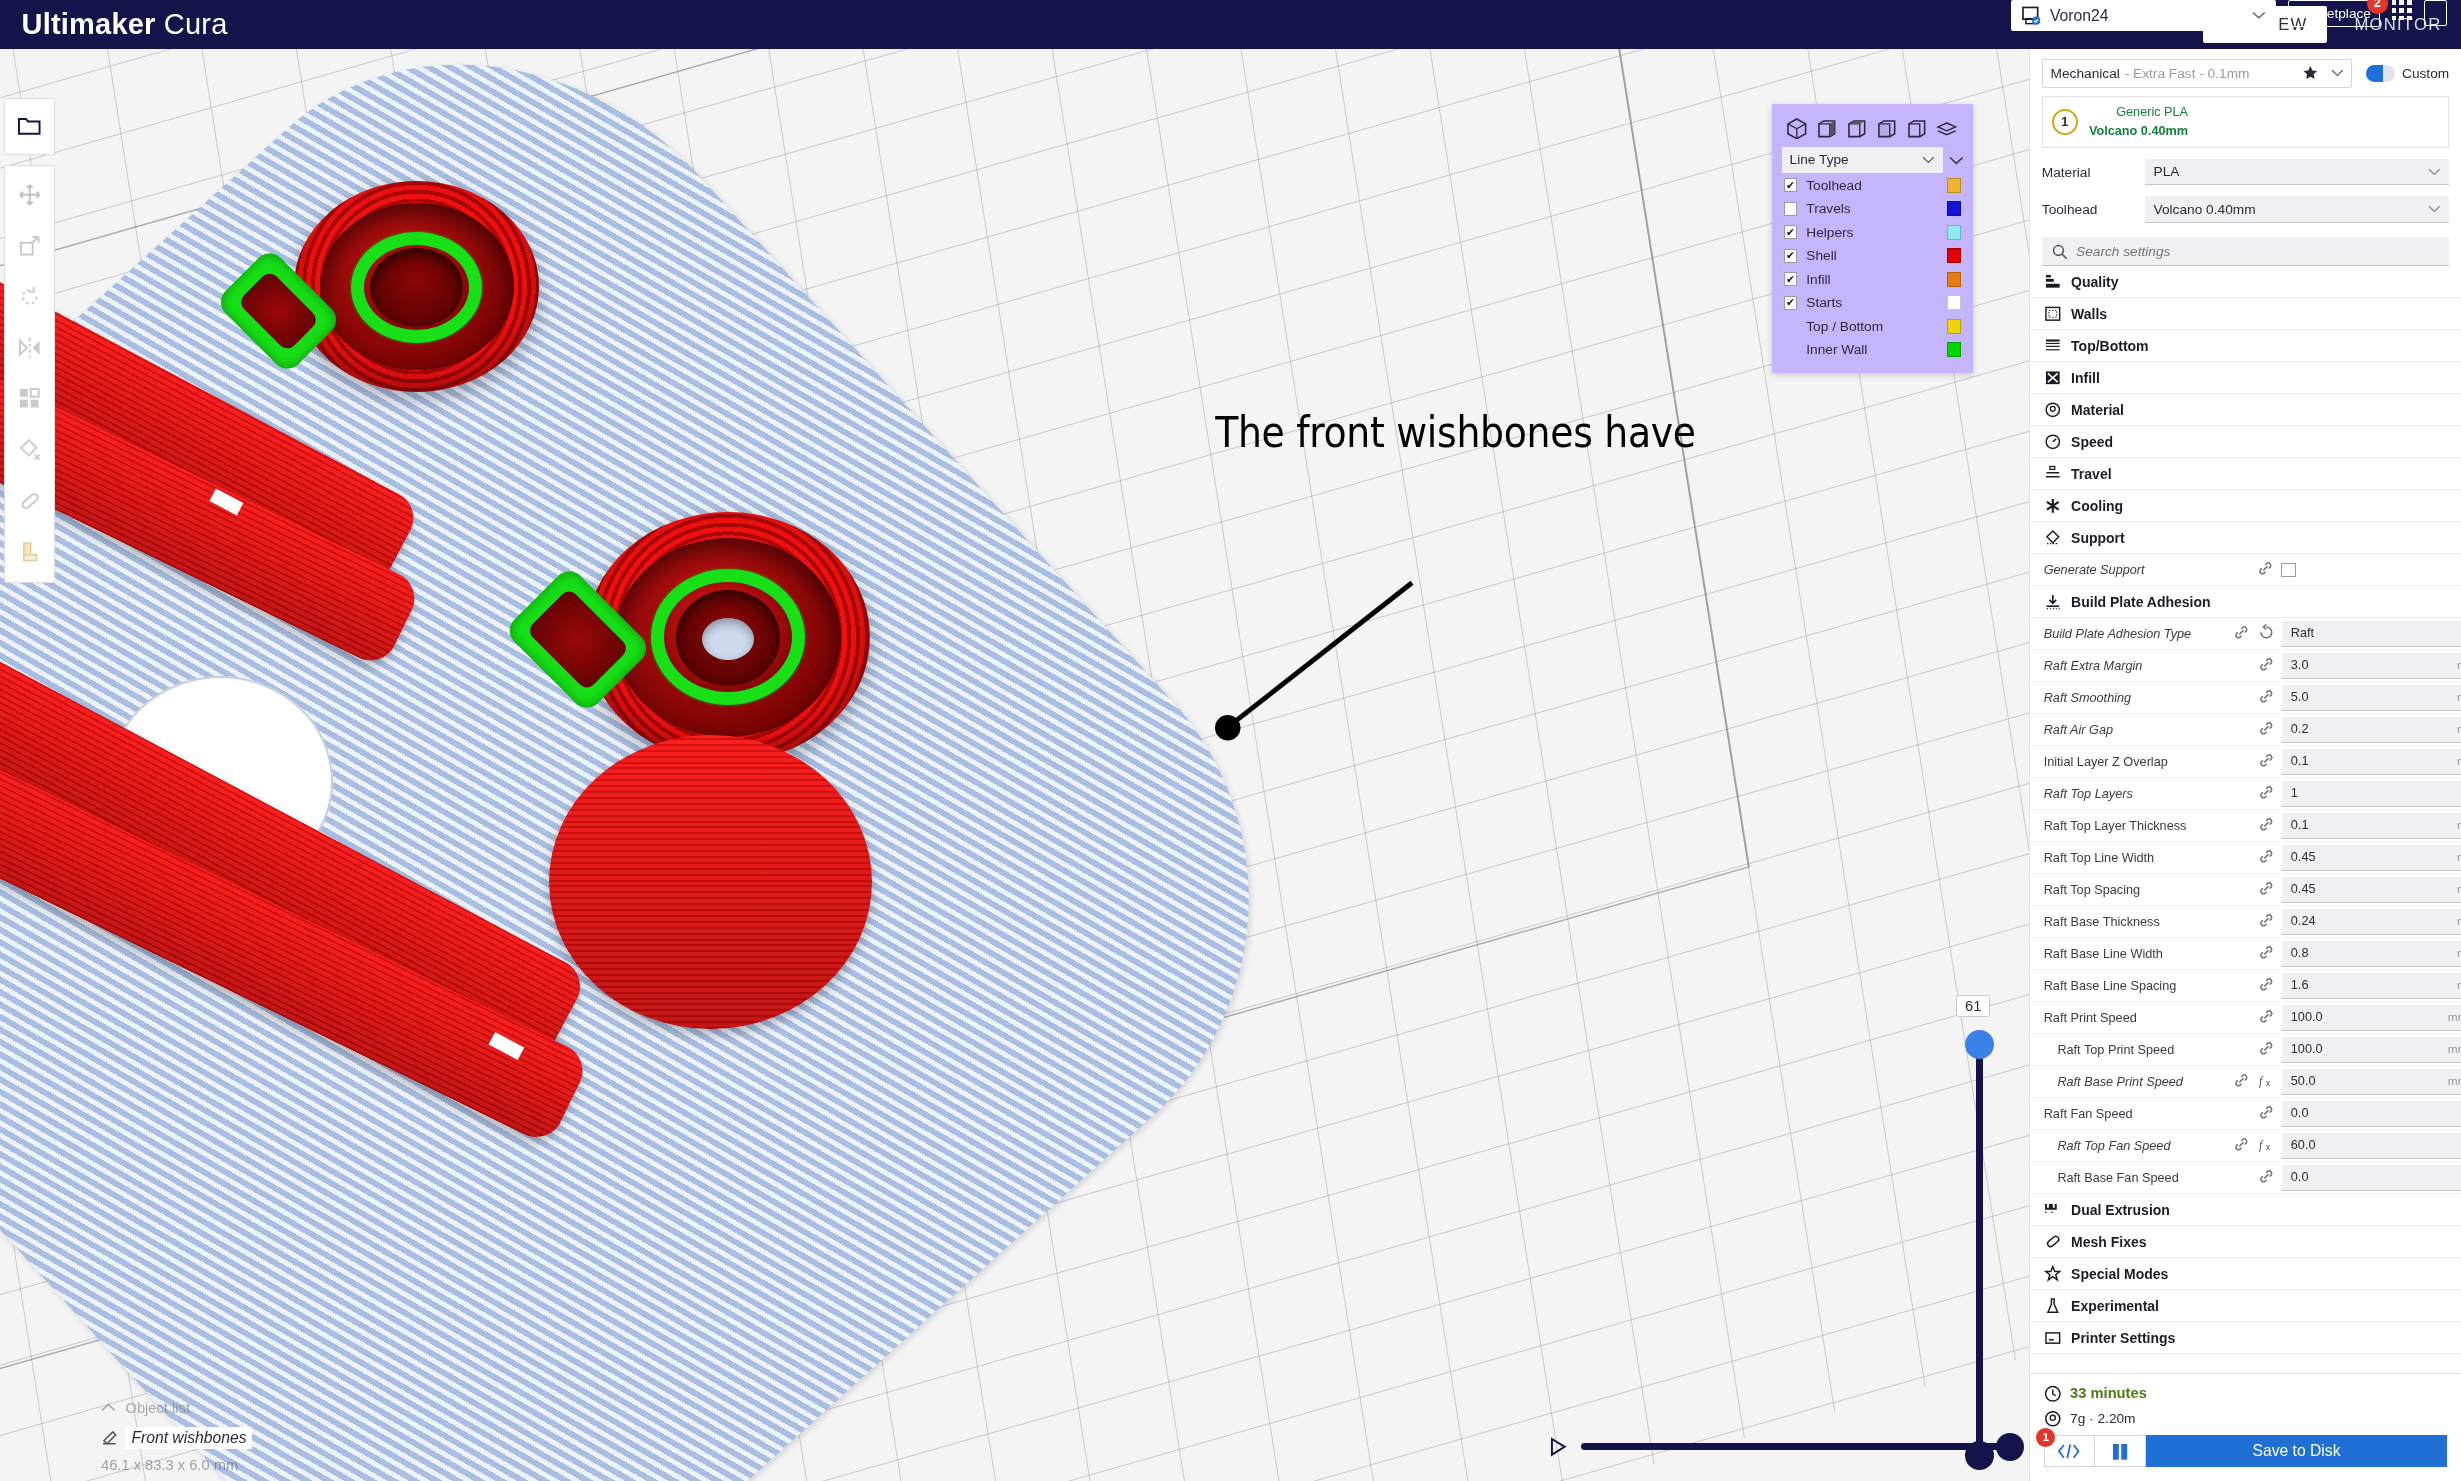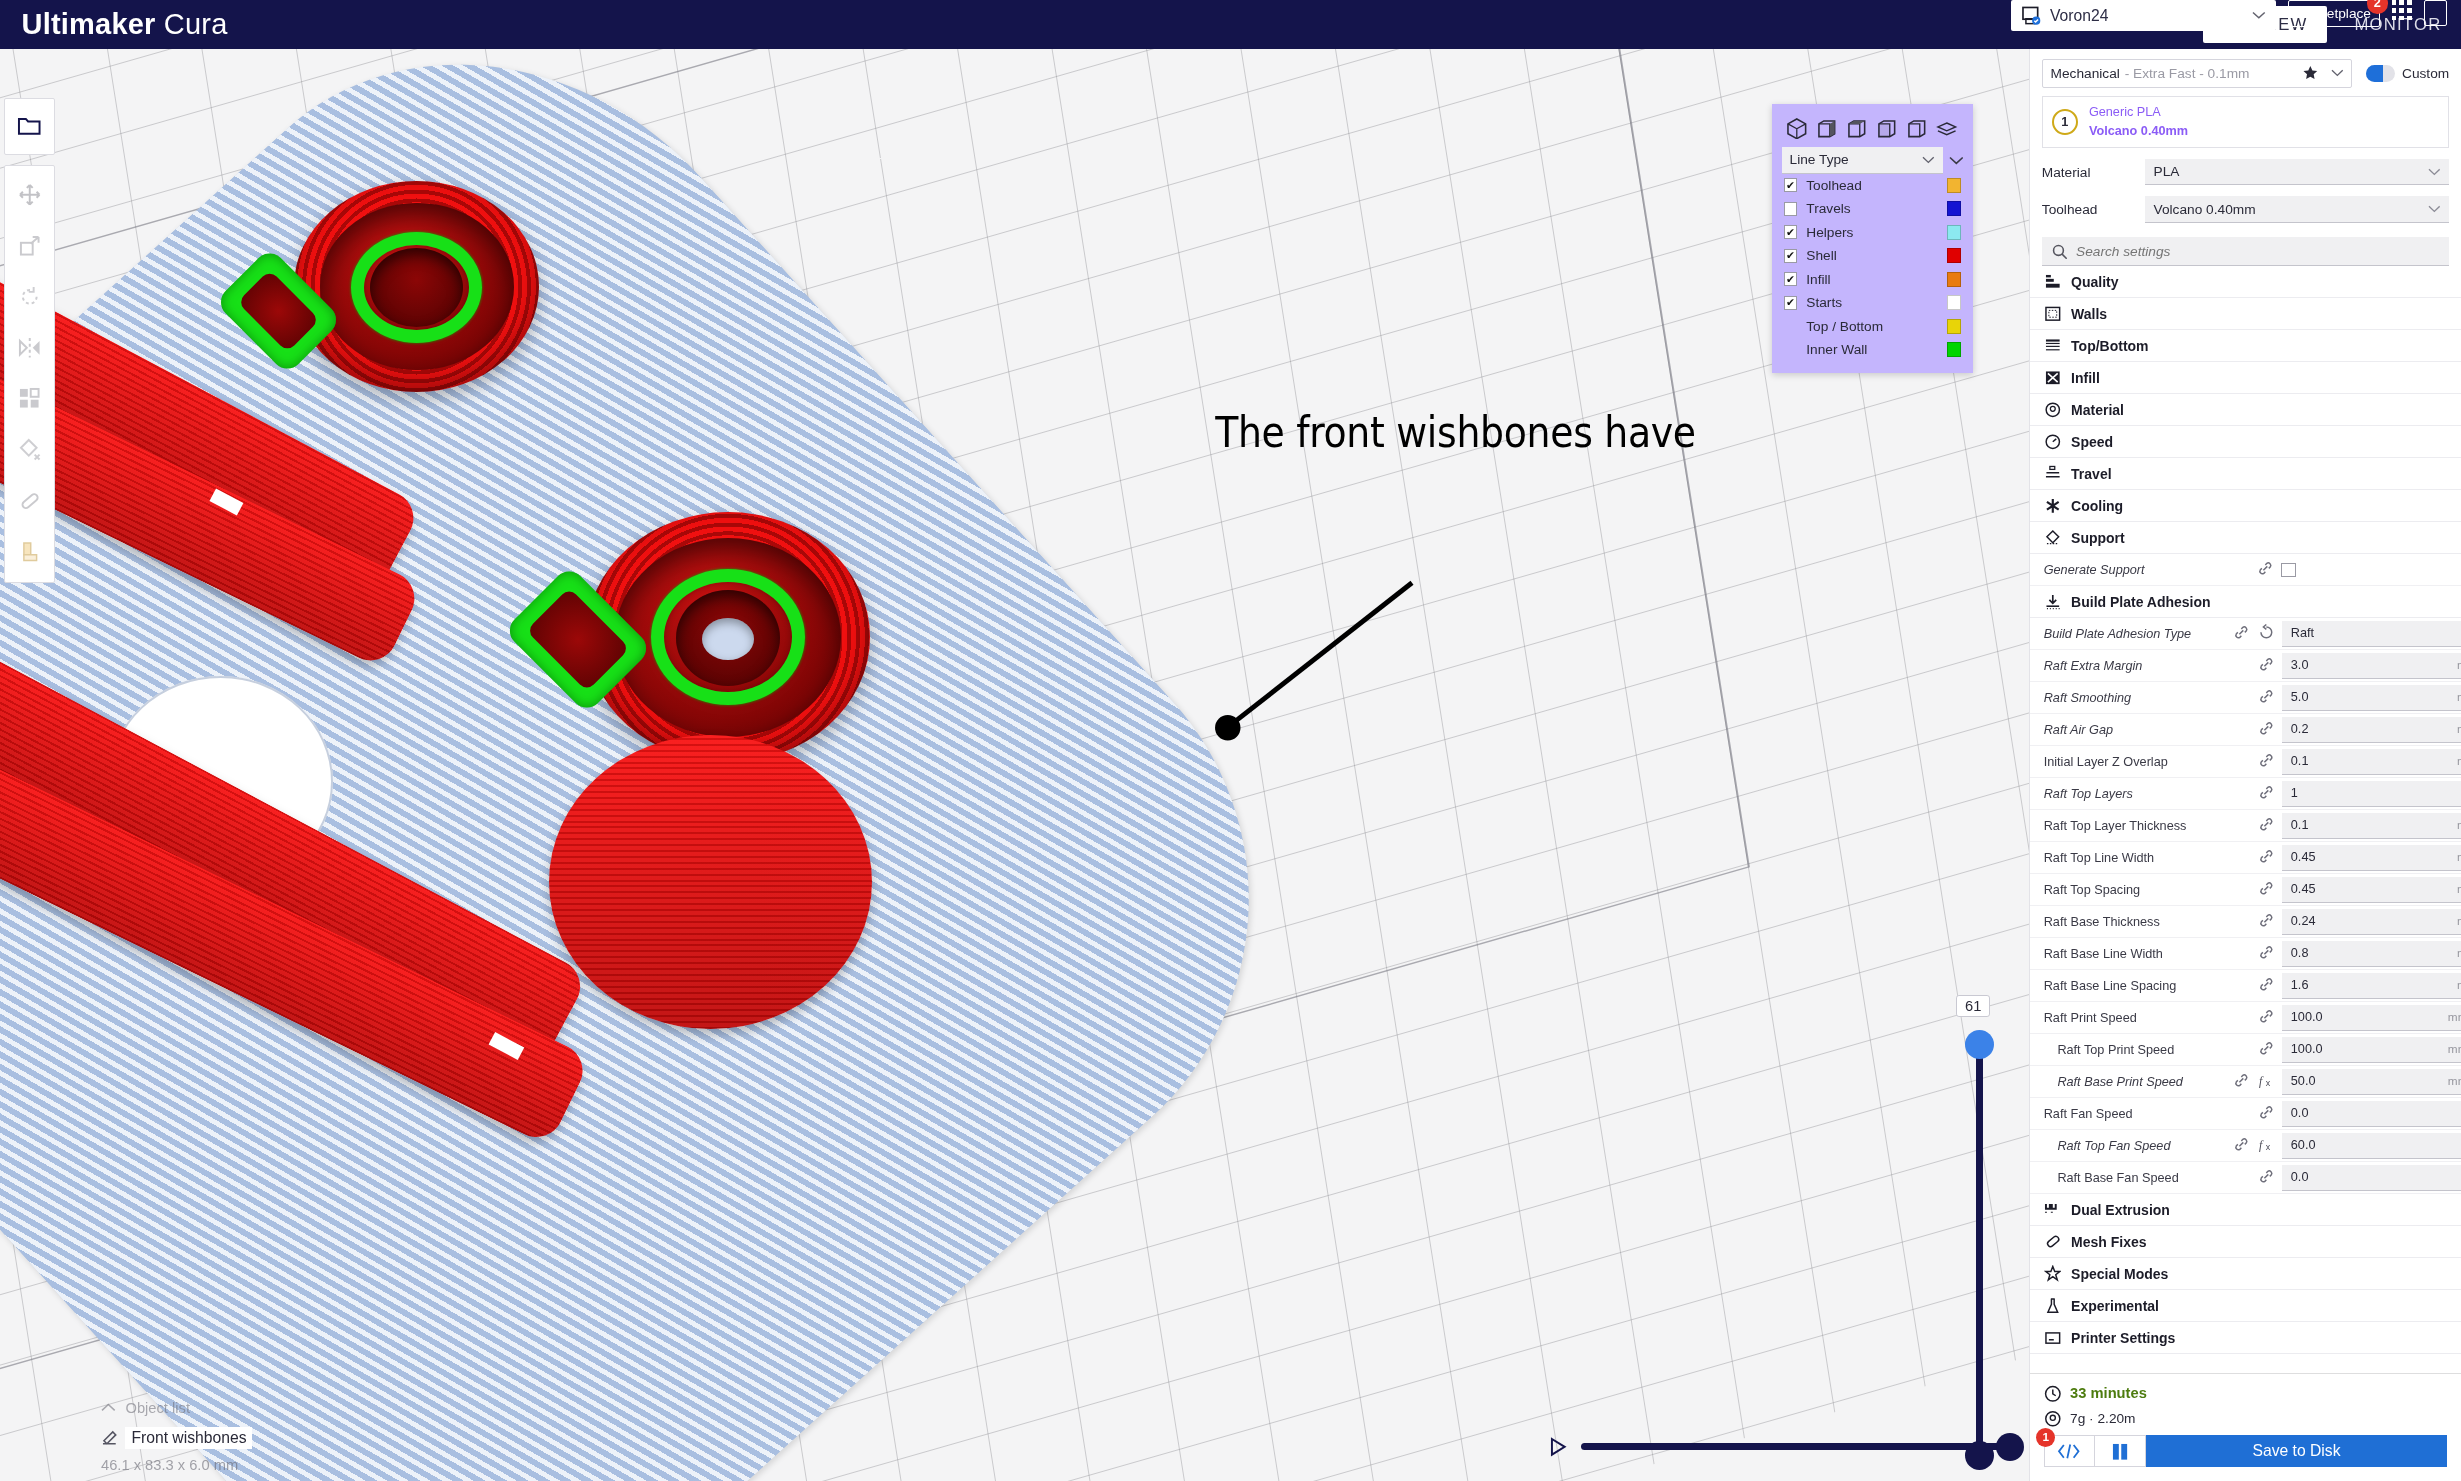--- a/index.html
+++ b/index.html
@@ -157,21 +157,21 @@
   .tool-group.second { margin-top: 9.8px; padding: 3.9px 0; }
 
   
   #objectlist {
     position: absolute; left: 59px; bottom: 7.8px; width: 294px;
     font-size: 14.7px; color: #6a6a74; margin-left: 42px;
   }
   .ol-head { display: flex; align-items: center; gap: 9.8px; opacity: .55; }
   .ol-row { display: flex; align-items: center; gap: 7.8px; margin-top: 11.8px; }
   .ol-name {
-    background: #fff; color: #2a2a38; padding: 2px 5.9px; font-size: 15.7px;
+    background: #fff; color: #2a2a38; padding: 2px 5.9px; font-size: 15.7px; font-style: italic;
   }
   .ol-dims { margin-top: 7.8px; opacity: .6; font-size: 14.7px; }
 
   
   #vslider { position: absolute; right: 21.6px; top: 941px; height: 490px; width: 59px; }
   #vtrack {
     position: absolute; left: 28px; top: 55px; width: 6.9px; height: 412px;
     background: #14144b; border-radius: 3.9px;
   }
   .vhandle {
@@ -245,21 +245,21 @@
 
   .extruder-card {
     margin-top: 7.8px; border: 1px solid #e1e1e7; padding: 6.9px 8.8px;
     display: flex; align-items: center; gap: 10.8px;
   }
   .ext-circle {
     width: 26.5px; height: 26.5px; border-radius: 50%; border: 2.9px solid #cfa918;
     display: flex; align-items: center; justify-content: center;
     font-size: 12.7px; font-weight: 700; color: #2a2a38; flex: 0 0 auto;
   }
-  .ext-lines { font-size: 12.7px; line-height: 1.45; color: #8b5cf6; }
+  .ext-lines { font-size: 12.7px; line-height: 1.45; color: #15803d; text-align: right; }
   .ext-lines b { font-weight: 700; }
 
   .field-row { display: flex; align-items: center; margin-top: 10.8px; }
   .field-label { width: 103px; font-size: 13.7px; color: #2a2a38; }
   .field-select {
     flex: 1; height: 26.5px; background: #f0f0f2; border-bottom: 1px solid #c4c4cc;
     display: flex; align-items: center; justify-content: space-between;
     padding: 0 8.8px; font-size: 13.7px; color: #2a2a38; cursor: pointer;
   }
 

